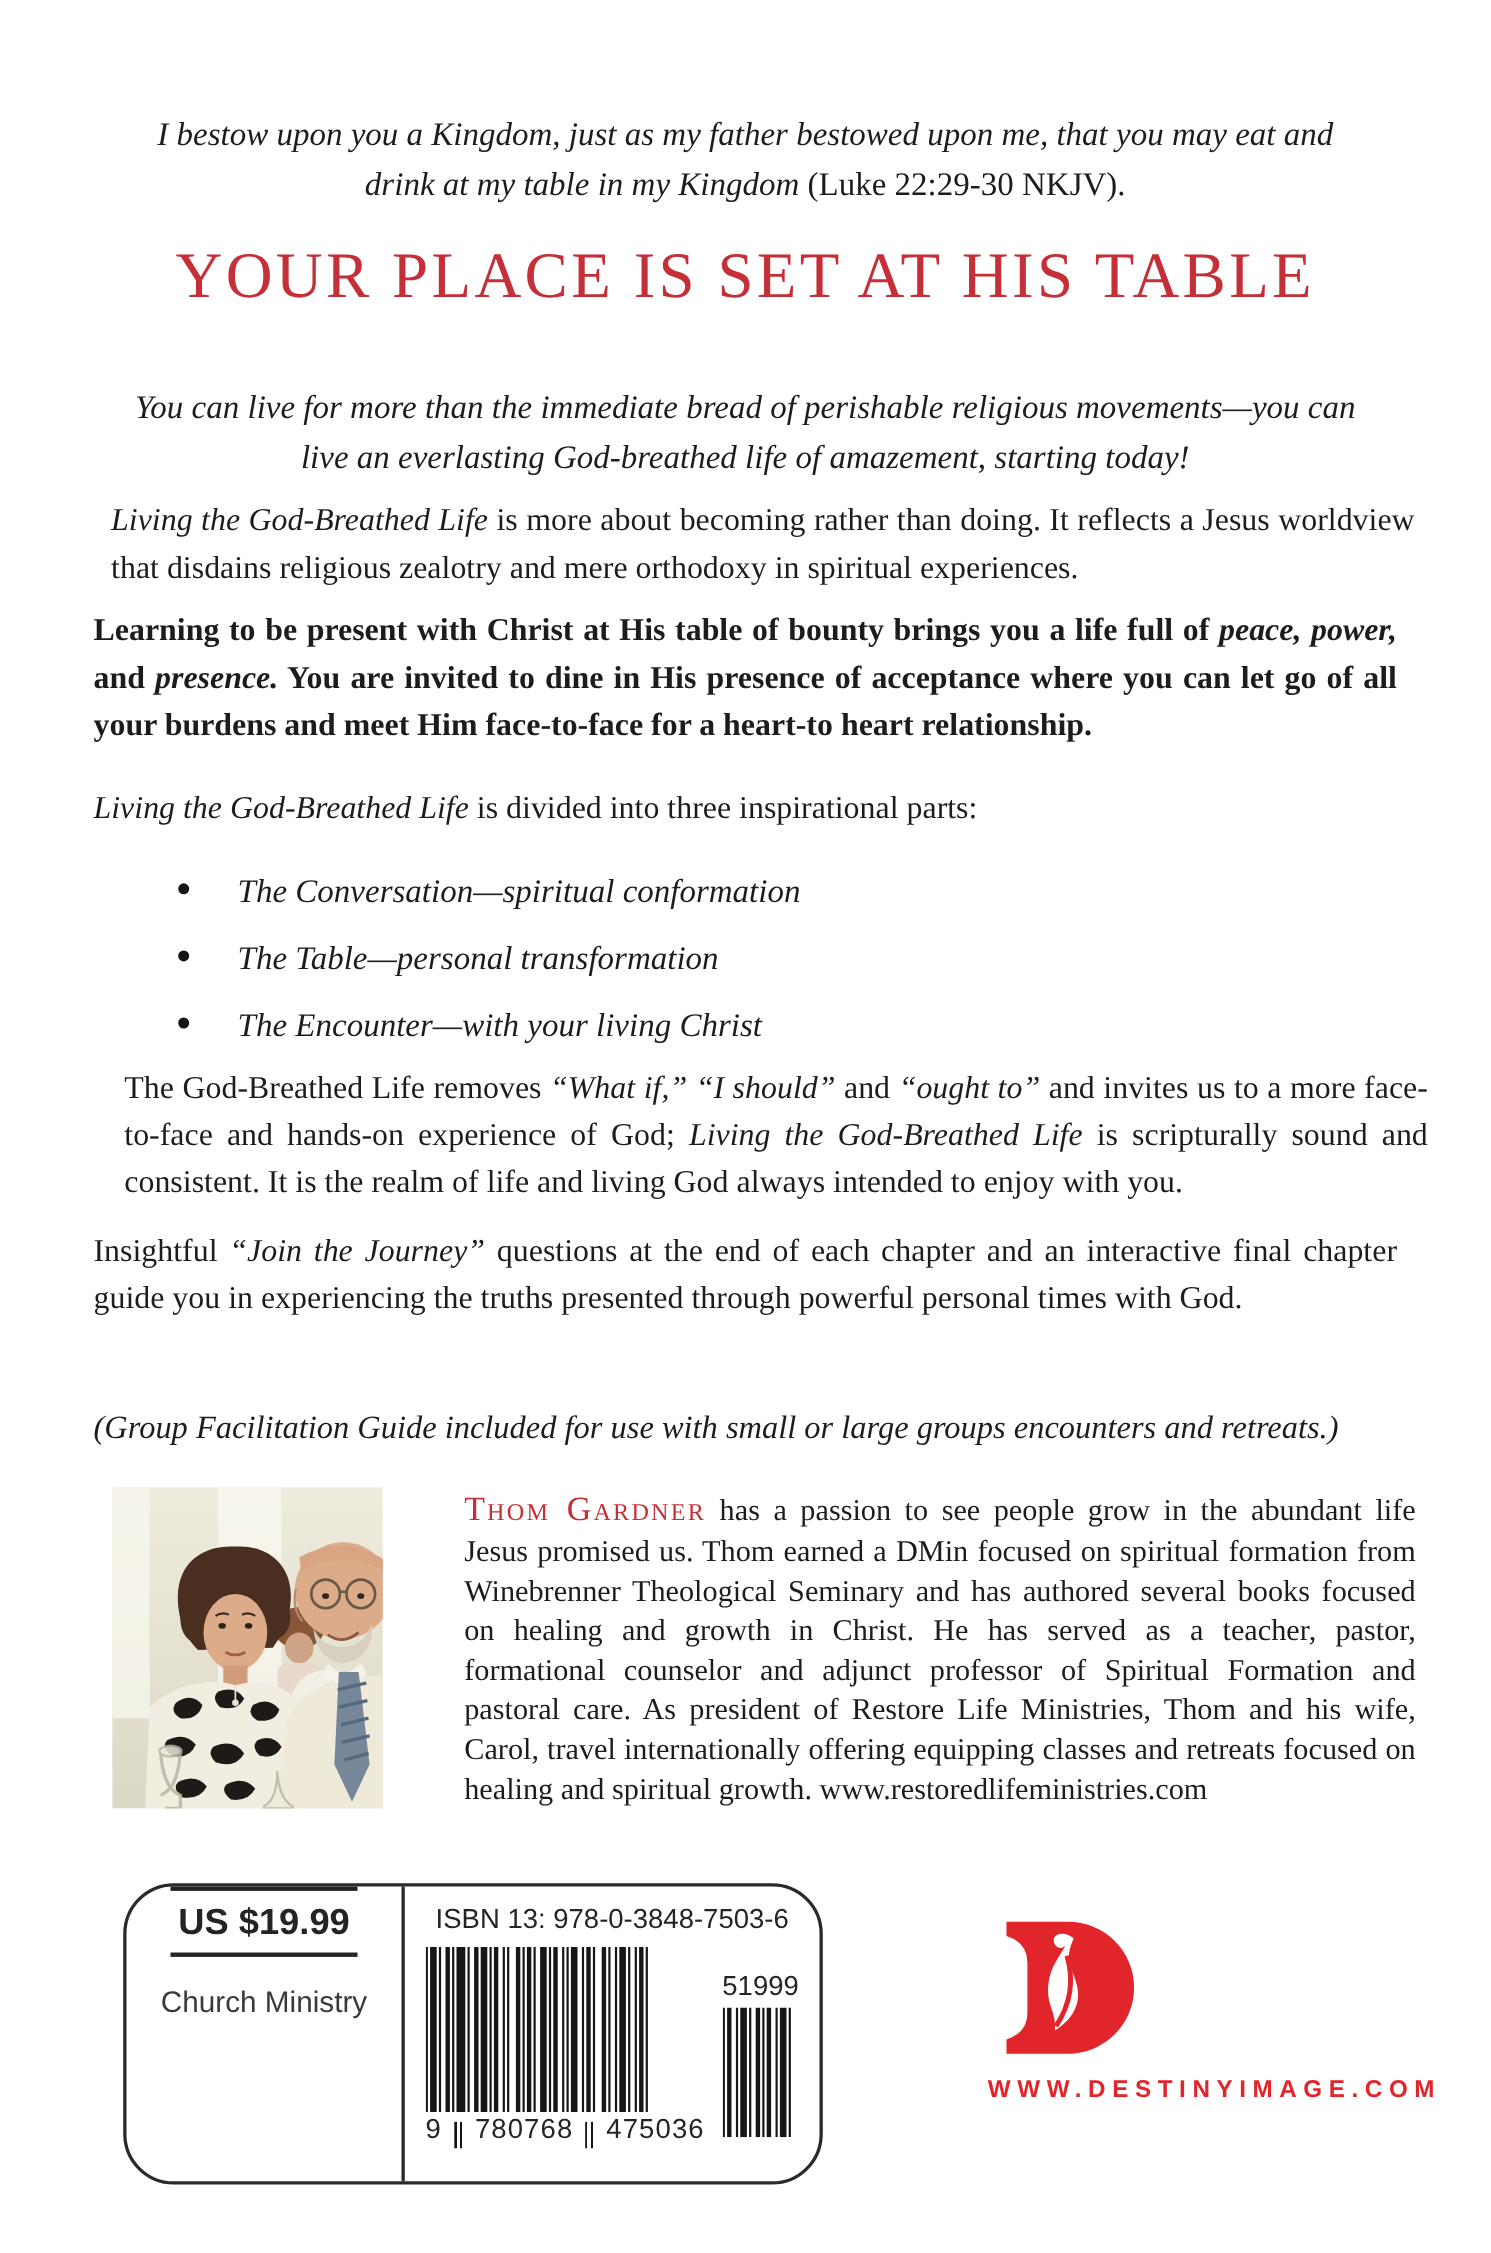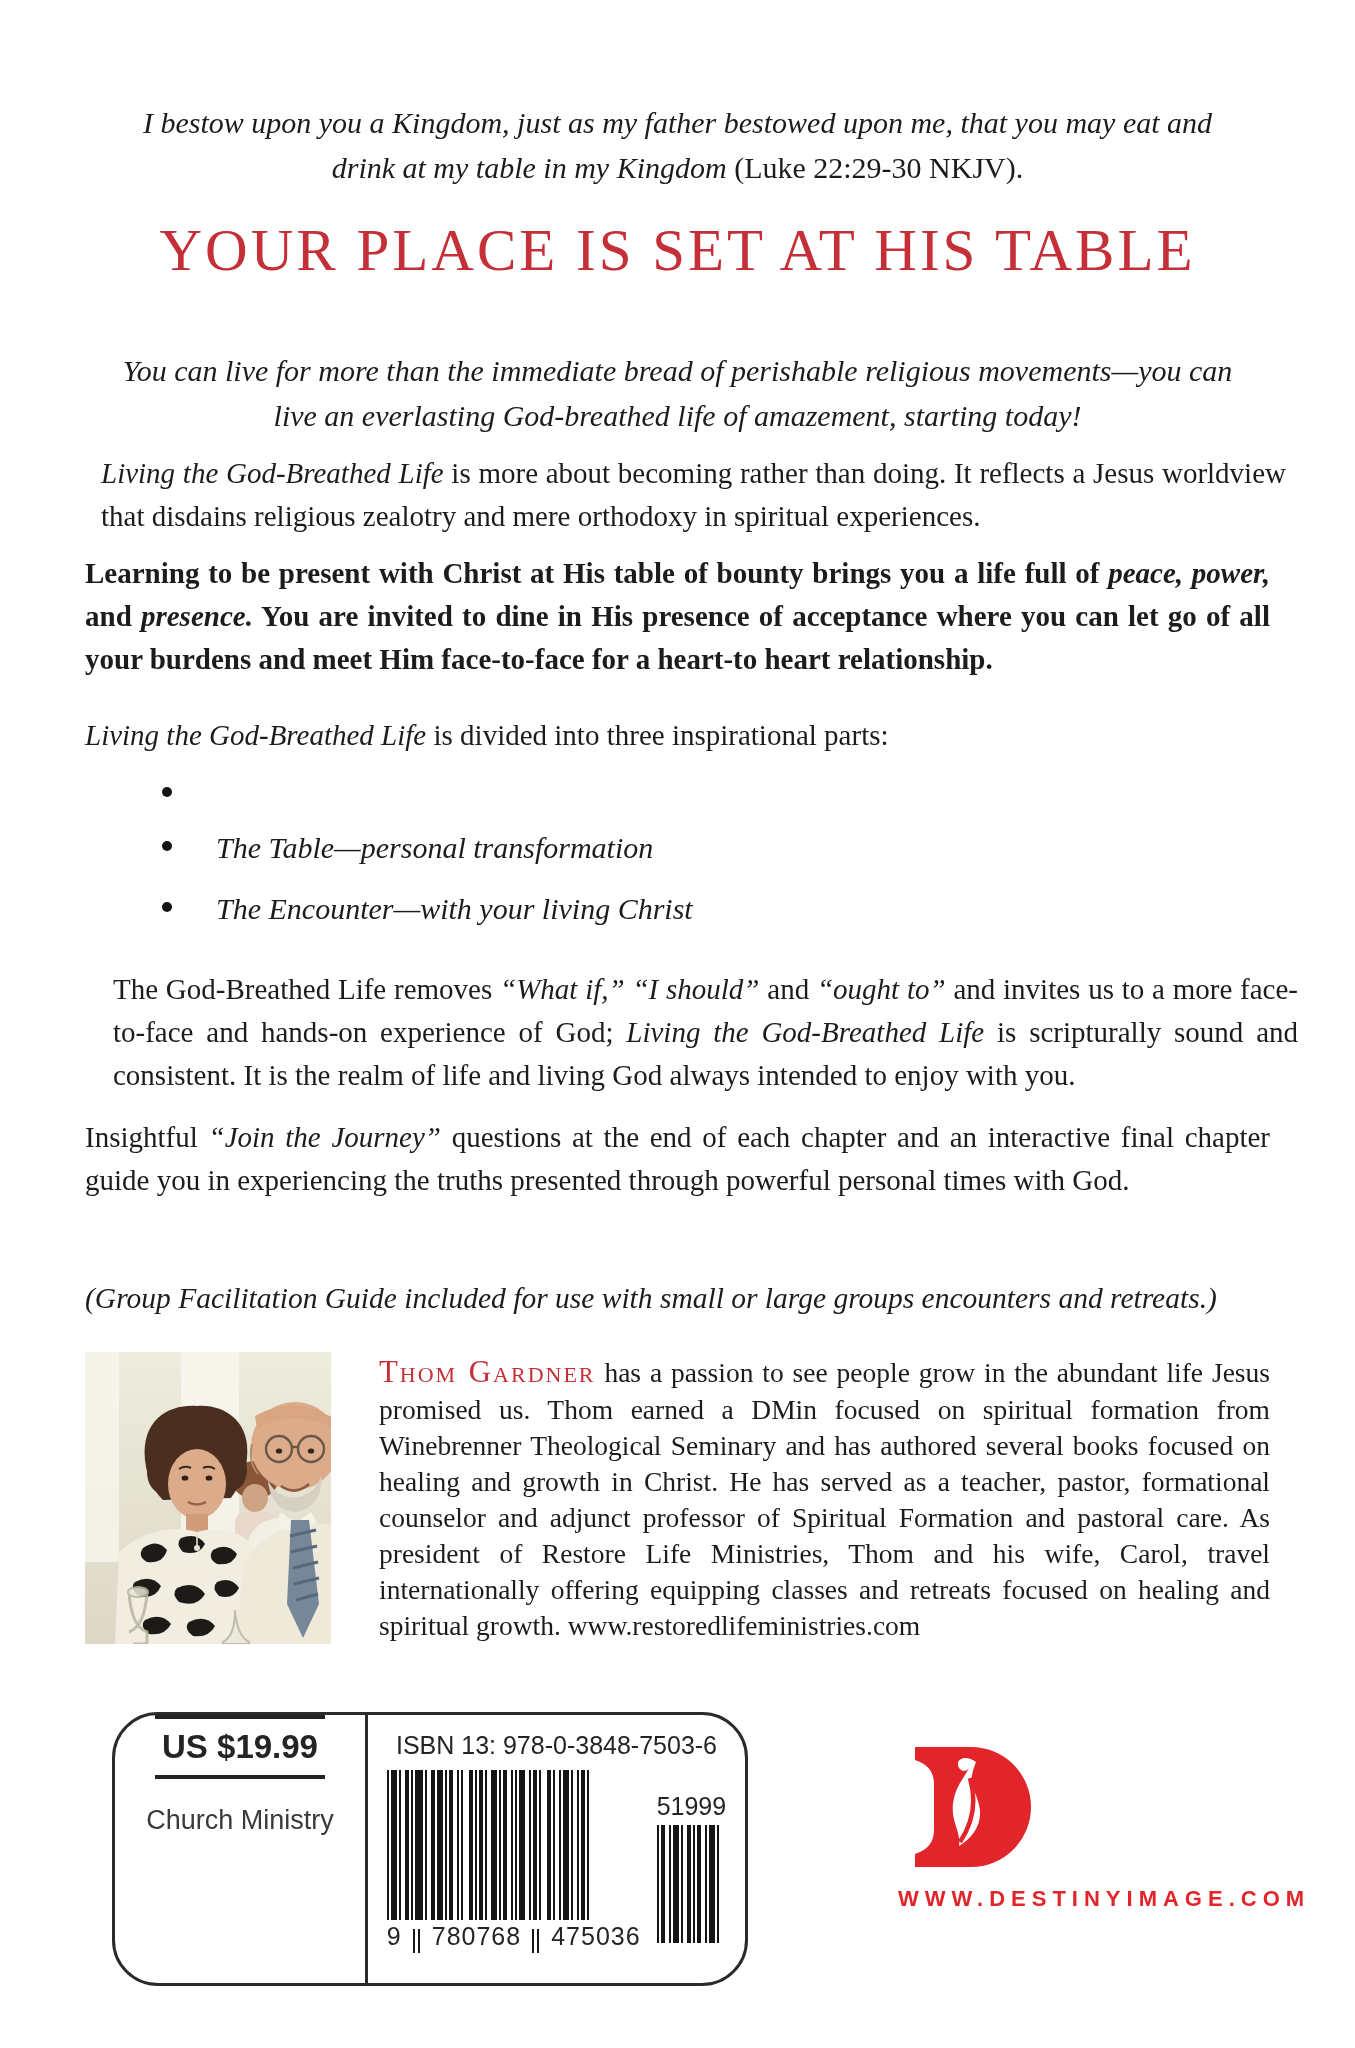--- a/index.html
+++ b/index.html
@@ -49,22 +49,22 @@
     background:#141414;margin-right:44px;position:relative;top:-7px;
   }
   .p4{top:968px;margin-left:28px;}
   .p5{top:1116px;}
   .note{
     position:absolute;top:1282px;left:85px;width:1185px;
     font-style:italic;font-size:29.5px;
   }
 
   .bio{
-    position:absolute;top:1352px;left:85px;width:1185px;
-    display:flex;gap:48px;align-items:flex-start;
+    position:absolute;top:1352px;left:102px;width:1185px;
+    display:flex;gap:74px;align-items:flex-start;
   }
   .photo{flex:none;width:246px;height:292px;display:block;}
   .bio-text{
     flex:1;font-size:27.5px;line-height:1.31;text-align:justify;
   }
   .author-name{
     color:var(--red);font-variant:small-caps;font-size:1.12em;letter-spacing:2px;
   }
 
   .barcode-box{
@@ -126,20 +126,21 @@
 
   <p class="lead">You can live for more than the immediate bread of perishable religious movements—you can live an everlasting God-breathed life of amazement, starting today!</p>
 
   <p class="bodypara p1"><span class="it">Living the God-Breathed Life</span><span> is more about becoming rather than doing. It reflects a Jesus worldview that disdains religious zealotry and mere orthodoxy in spiritual experiences.</span></p>
   <p class="bodypara p2"><span>Learning to be present with Christ at His table of bounty brings you a life full of </span><span class="it">peace, power,</span><span> and </span><span class="it">presence.</span><span> You are invited to dine in His presence of acceptance where you can let go of all your burdens and meet Him face-to-face for a heart-to heart relationship.</span></p>
   <p class="bodypara intro"><span class="it">Living the God-Breathed Life</span><span> is divided into three inspirational parts:</span></p>
 
   <ul class="bullets">
     <li>
       <span class="dot"></span>
+      <span>The Conversation—spiritual conformation</span>
     </li>
     <li>
       <span class="dot"></span>
       <span>The Table—personal transformation</span>
     </li>
     <li>
       <span class="dot"></span>
       <span>The Encounter—with your living Christ</span>
     </li>
   </ul>

